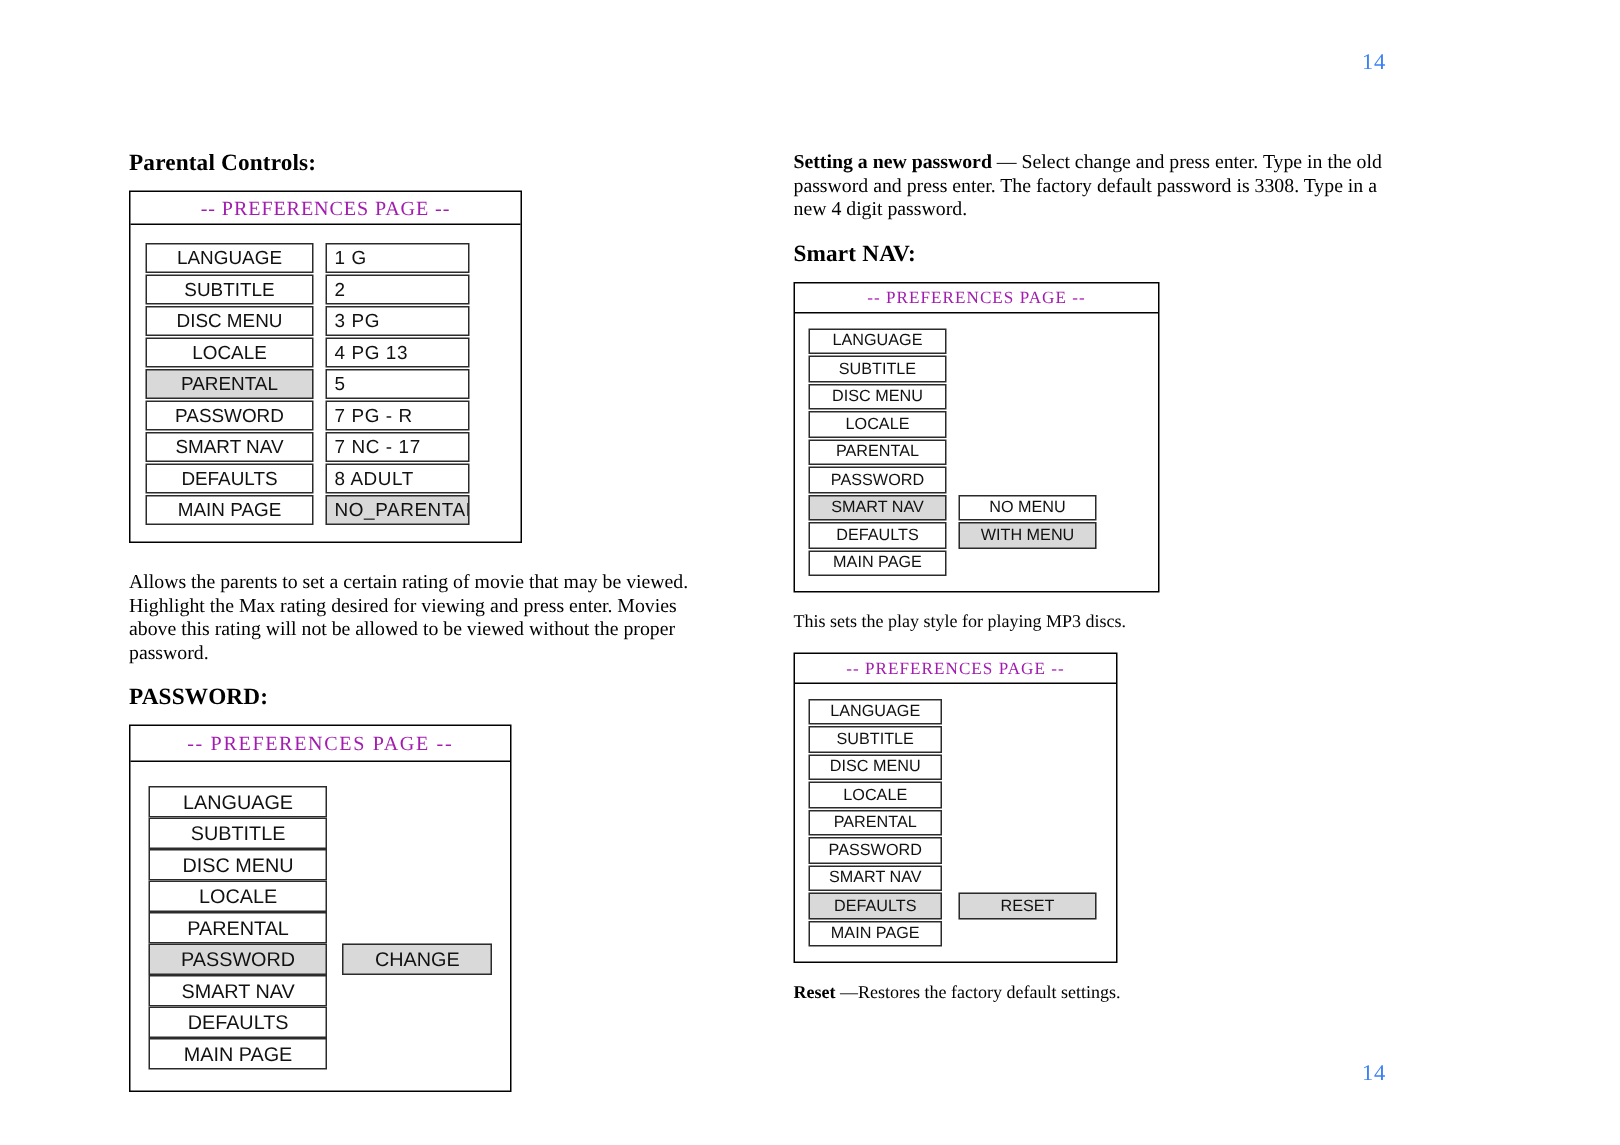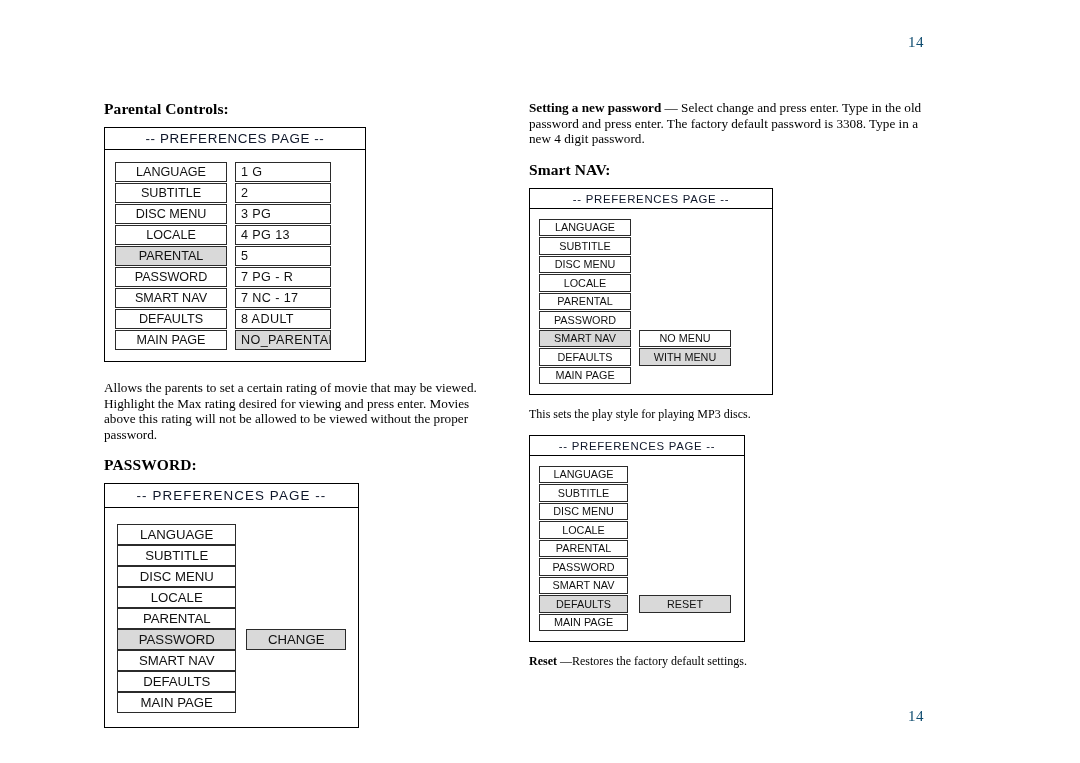--- a/index.html
+++ b/index.html
@@ -14,30 +14,30 @@
     font-family: "Liberation Serif", serif;
     color: #000000;
     overflow: hidden;
   }
 
   
   .page-num {
     position: absolute;
     font-family: "Liberation Serif", serif;
     font-size: 15px;
-    color: #0c4a6e;
+    color: #3b82f6;
     letter-spacing: 0.5px;
   }
   .page-num.top { left: 908px; top: 34px; }
   .page-num.bottom { left: 908px; top: 708px; }
 
   
   .col-left {
     position: absolute;
-    left: 104px;
+    left: 86px;
     top: 100px;
     width: 390px;
   }
   .col-right {
     position: absolute;
     left: 529px;
     top: 100px;
     width: 400px;
   }
 
@@ -76,24 +76,24 @@
 
   
   .osd {
     border: 1.6px solid #000000;
     background: #ffffff;
     box-sizing: border-box;
   }
   .osd-header {
     border-bottom: 1.6px solid #000000;
     text-align: center;
-    font-family: Liberation Sans, sans-serif;
+    font-family: Liberation Serif, serif;
     letter-spacing: 0.6px;
     box-sizing: border-box;
-    color: #0f172a;
+    color: #a21caf;
   }
   .osd-body {
     display: flex;
     flex-direction: row;
     box-sizing: border-box;
   }
   .osd-col {
     display: flex;
     flex-direction: column;
     box-sizing: border-box;

